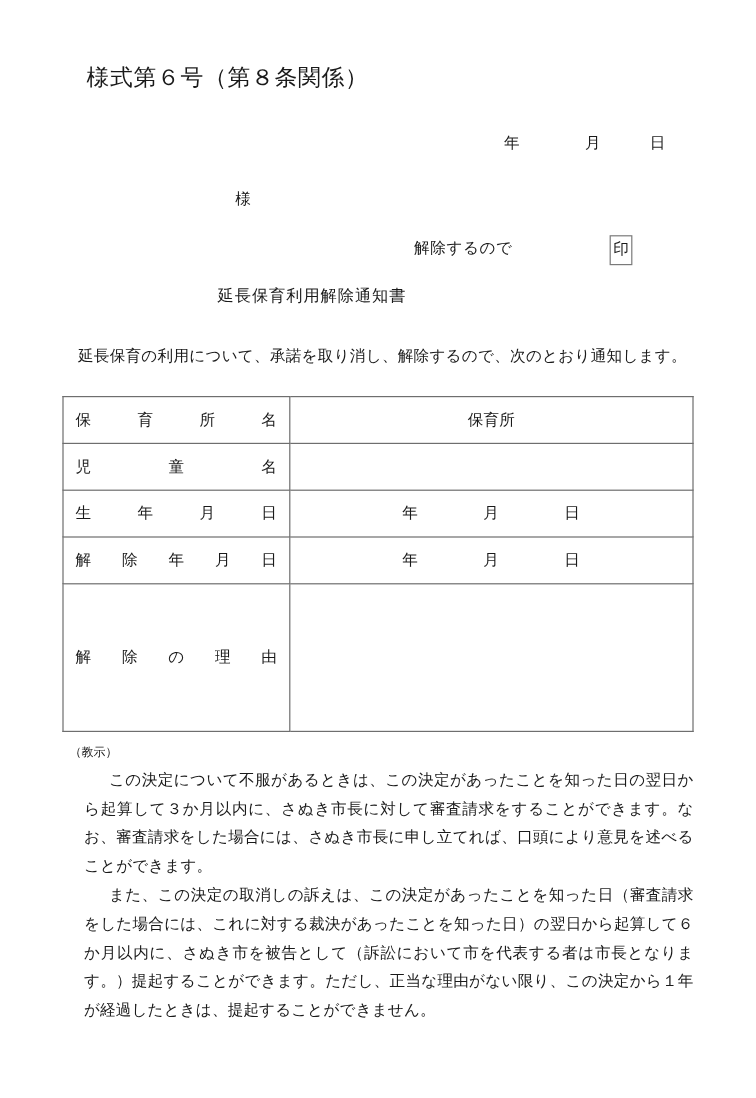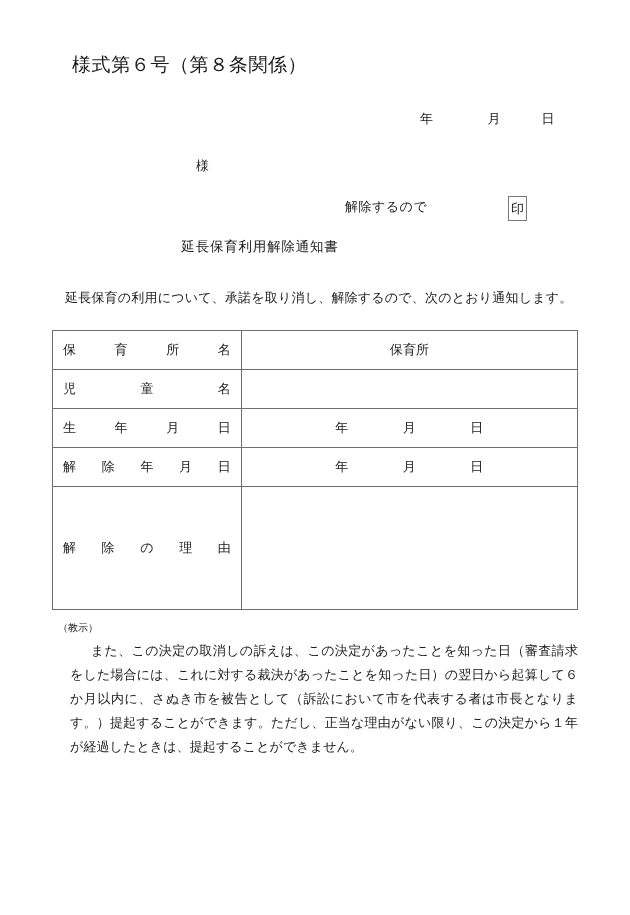--- a/index.html
+++ b/index.html
@@ -241,16 +241,17 @@
               <span>由</span>
             </span>
         </td>
         <td class="value-cell"></td>
       </tr>
     </tbody>
   </table>
 
   <div class="notice">
     <div class="notice-heading">（教示）</div>
+    <p class="notice-para">この決定について不服があるときは、この決定があったことを知った日の翌日から起算して３か月以内に、さぬき市長に対して審査請求をすることができます。なお、審査請求をした場合には、さぬき市長に申し立てれば、口頭により意見を述べることができます。</p>
     <p class="notice-para">また、この決定の取消しの訴えは、この決定があったことを知った日（審査請求をした場合には、これに対する裁決があったことを知った日）の翌日から起算して６か月以内に、さぬき市を被告として（訴訟において市を代表する者は市長となります。）提起することができます。ただし、正当な理由がない限り、この決定から１年が経過したときは、提起することができません。</p>
   </div>
 
 </div>
 
 </body></html>

